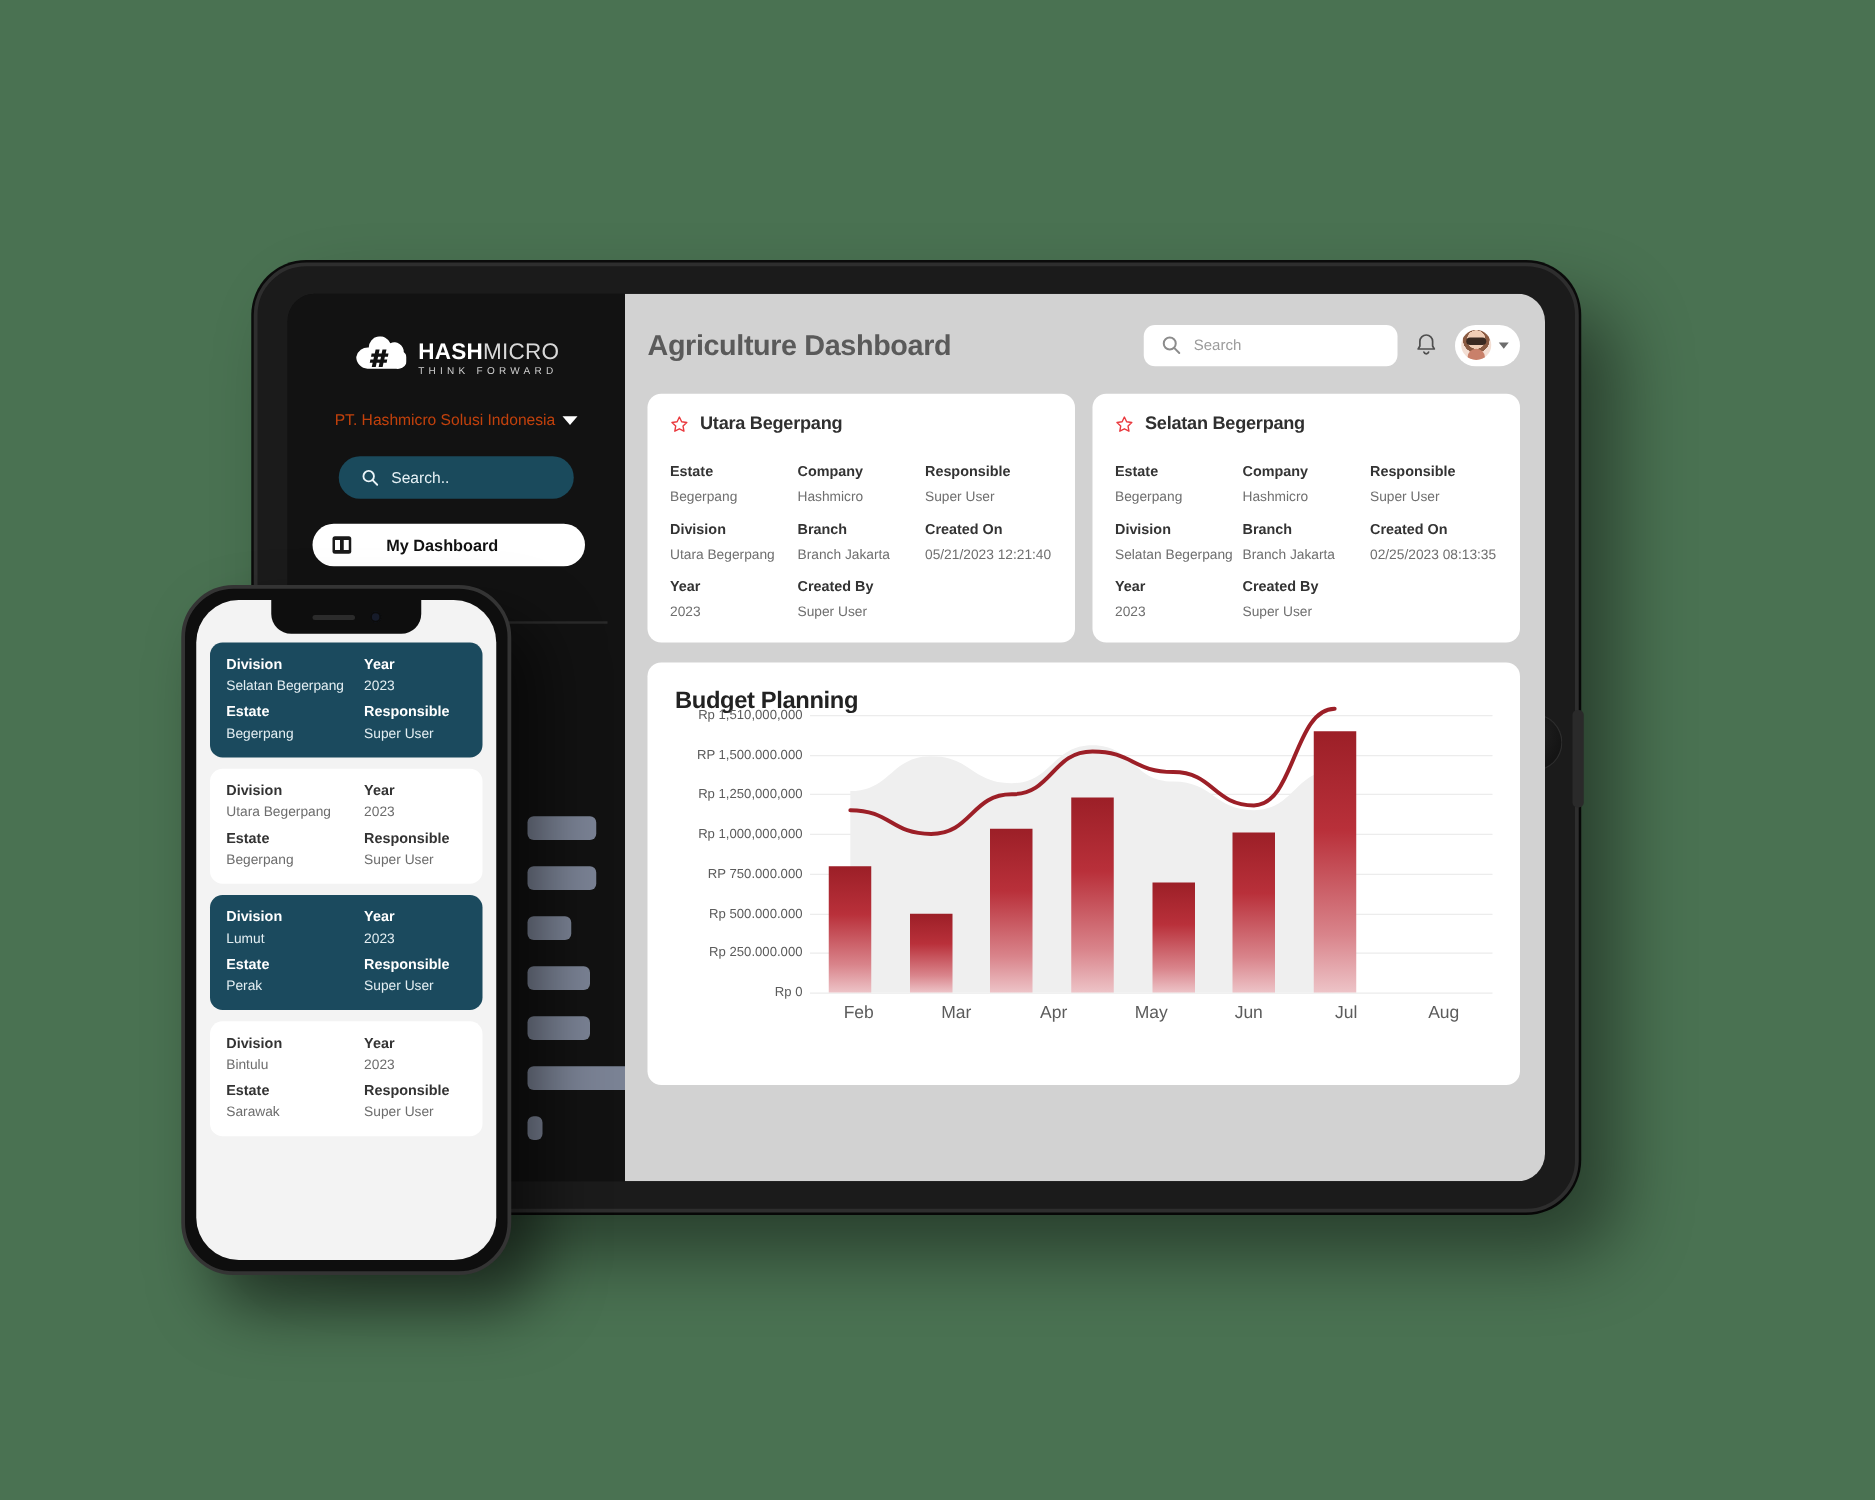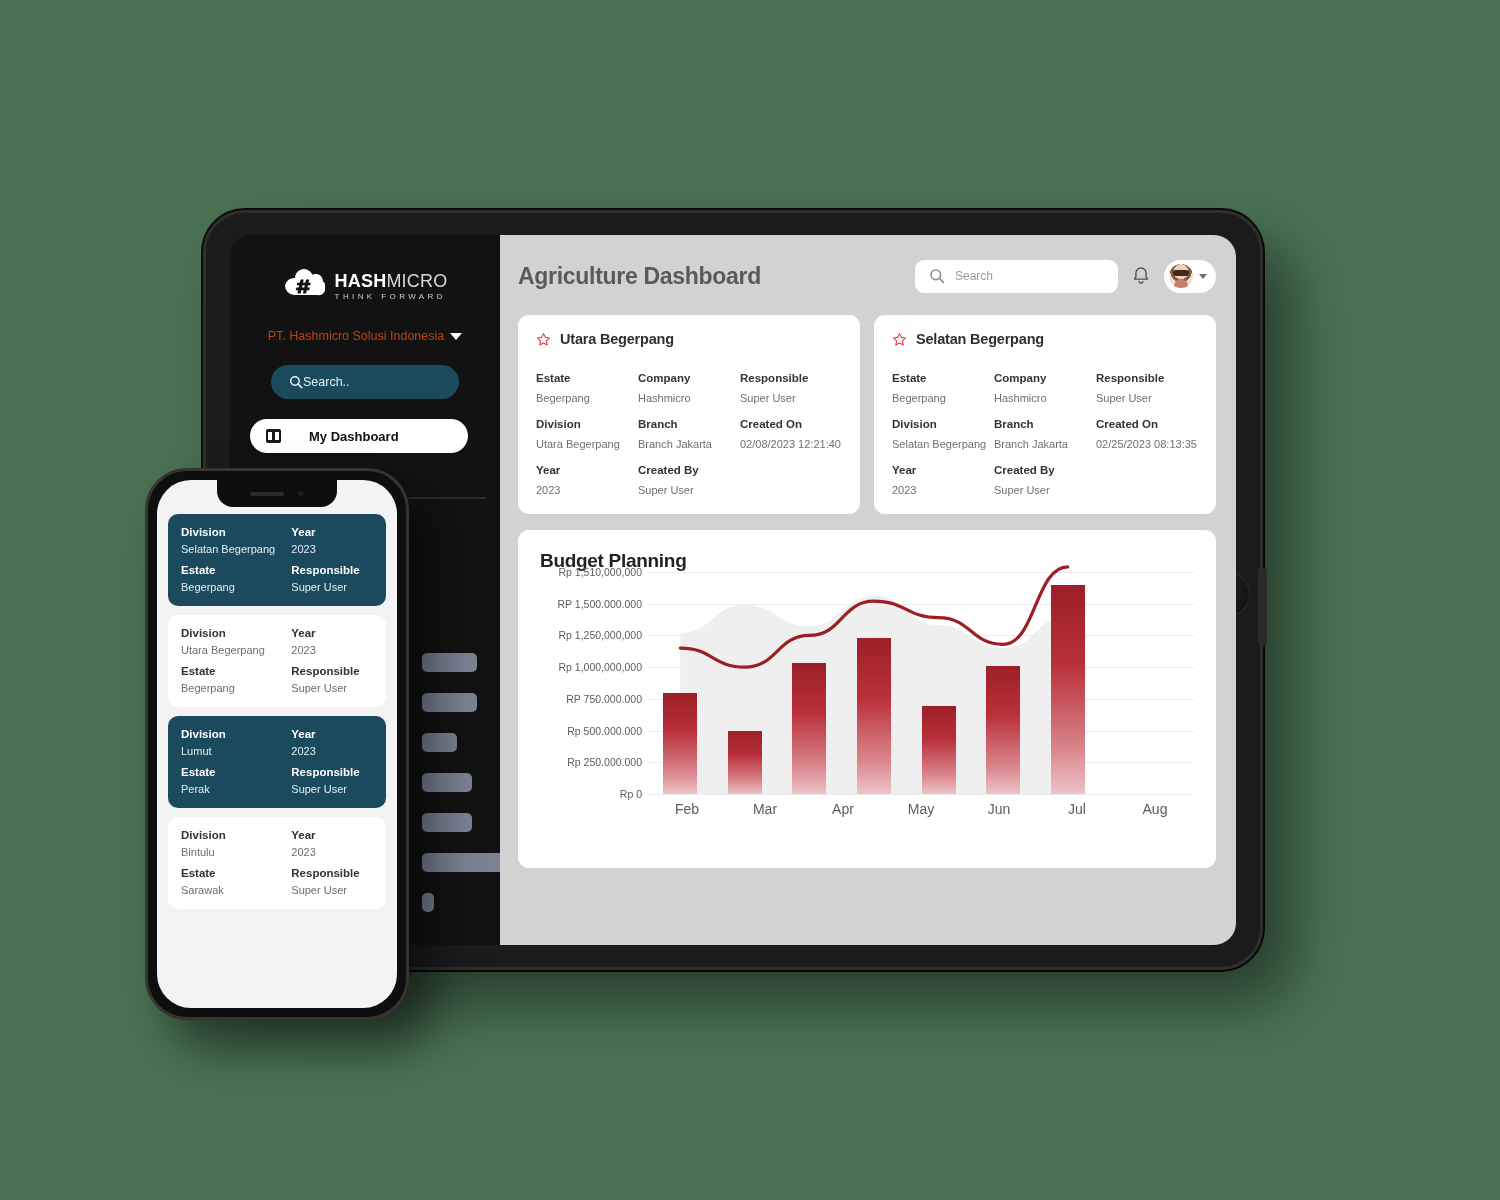--- a/index.html
+++ b/index.html
@@ -58,21 +58,21 @@
     display:flex; align-items:center; justify-content:center; gap:6px;
     color:#c2410c; font-size: 12.5px; margin-bottom: 22px;
   }
   .caret-down {
     width:0;height:0;border-left:6px solid transparent;border-right:6px solid transparent;
     border-top:7px solid #ffffff;
   }
   .tb-search {
     margin: 0 auto 20px auto; width: 188px; height: 34px;
     background:#1a4a5c; border-radius: 17px;
-    display:flex; align-items:center; padding-left:18px;
+    display:flex; align-items:center; gap:10px; padding-left:18px;
     color:#e6f1f5; font-size: 12.5px;
   }
   .tb-navitem {
     margin-left: 20px; width: 218px; height: 34px;
     background:#fff; border-radius: 18px;
     display:flex; align-items:center; gap:28px; padding-left:16px;
     color:#111; font-size:13px; font-weight:700;
   }
   .nav-ic {
     width:15px;height:14px;background:#1a1a1a;border-radius:2px;position:relative;flex:0 0 15px;
@@ -264,21 +264,21 @@
                 <div class="fld-lbl">Company</div>
                 <div class="fld-lbl">Responsible</div>
                 <div class="fld-val">Begerpang</div>
                 <div class="fld-val">Hashmicro</div>
                 <div class="fld-val">Super User</div>
                 <div class="fld-lbl">Division</div>
                 <div class="fld-lbl">Branch</div>
                 <div class="fld-lbl">Created On</div>
                 <div class="fld-val">Utara Begerpang</div>
                 <div class="fld-val">Branch Jakarta</div>
-                <div class="fld-val">02/08/2023 12:21:40</div>
+                <div class="fld-val">05/21/2023 12:21:40</div>
                 <div class="fld-lbl">Year</div>
                 <div class="fld-lbl">Created By</div>
                 <div class="fld-lbl"></div>
                 <div class="fld-val">2023</div>
                 <div class="fld-val">Super User</div>
                 <div class="fld-val"></div>
               </div>
             </div>
             <div class="info-card">
               <div class="ic-title">

